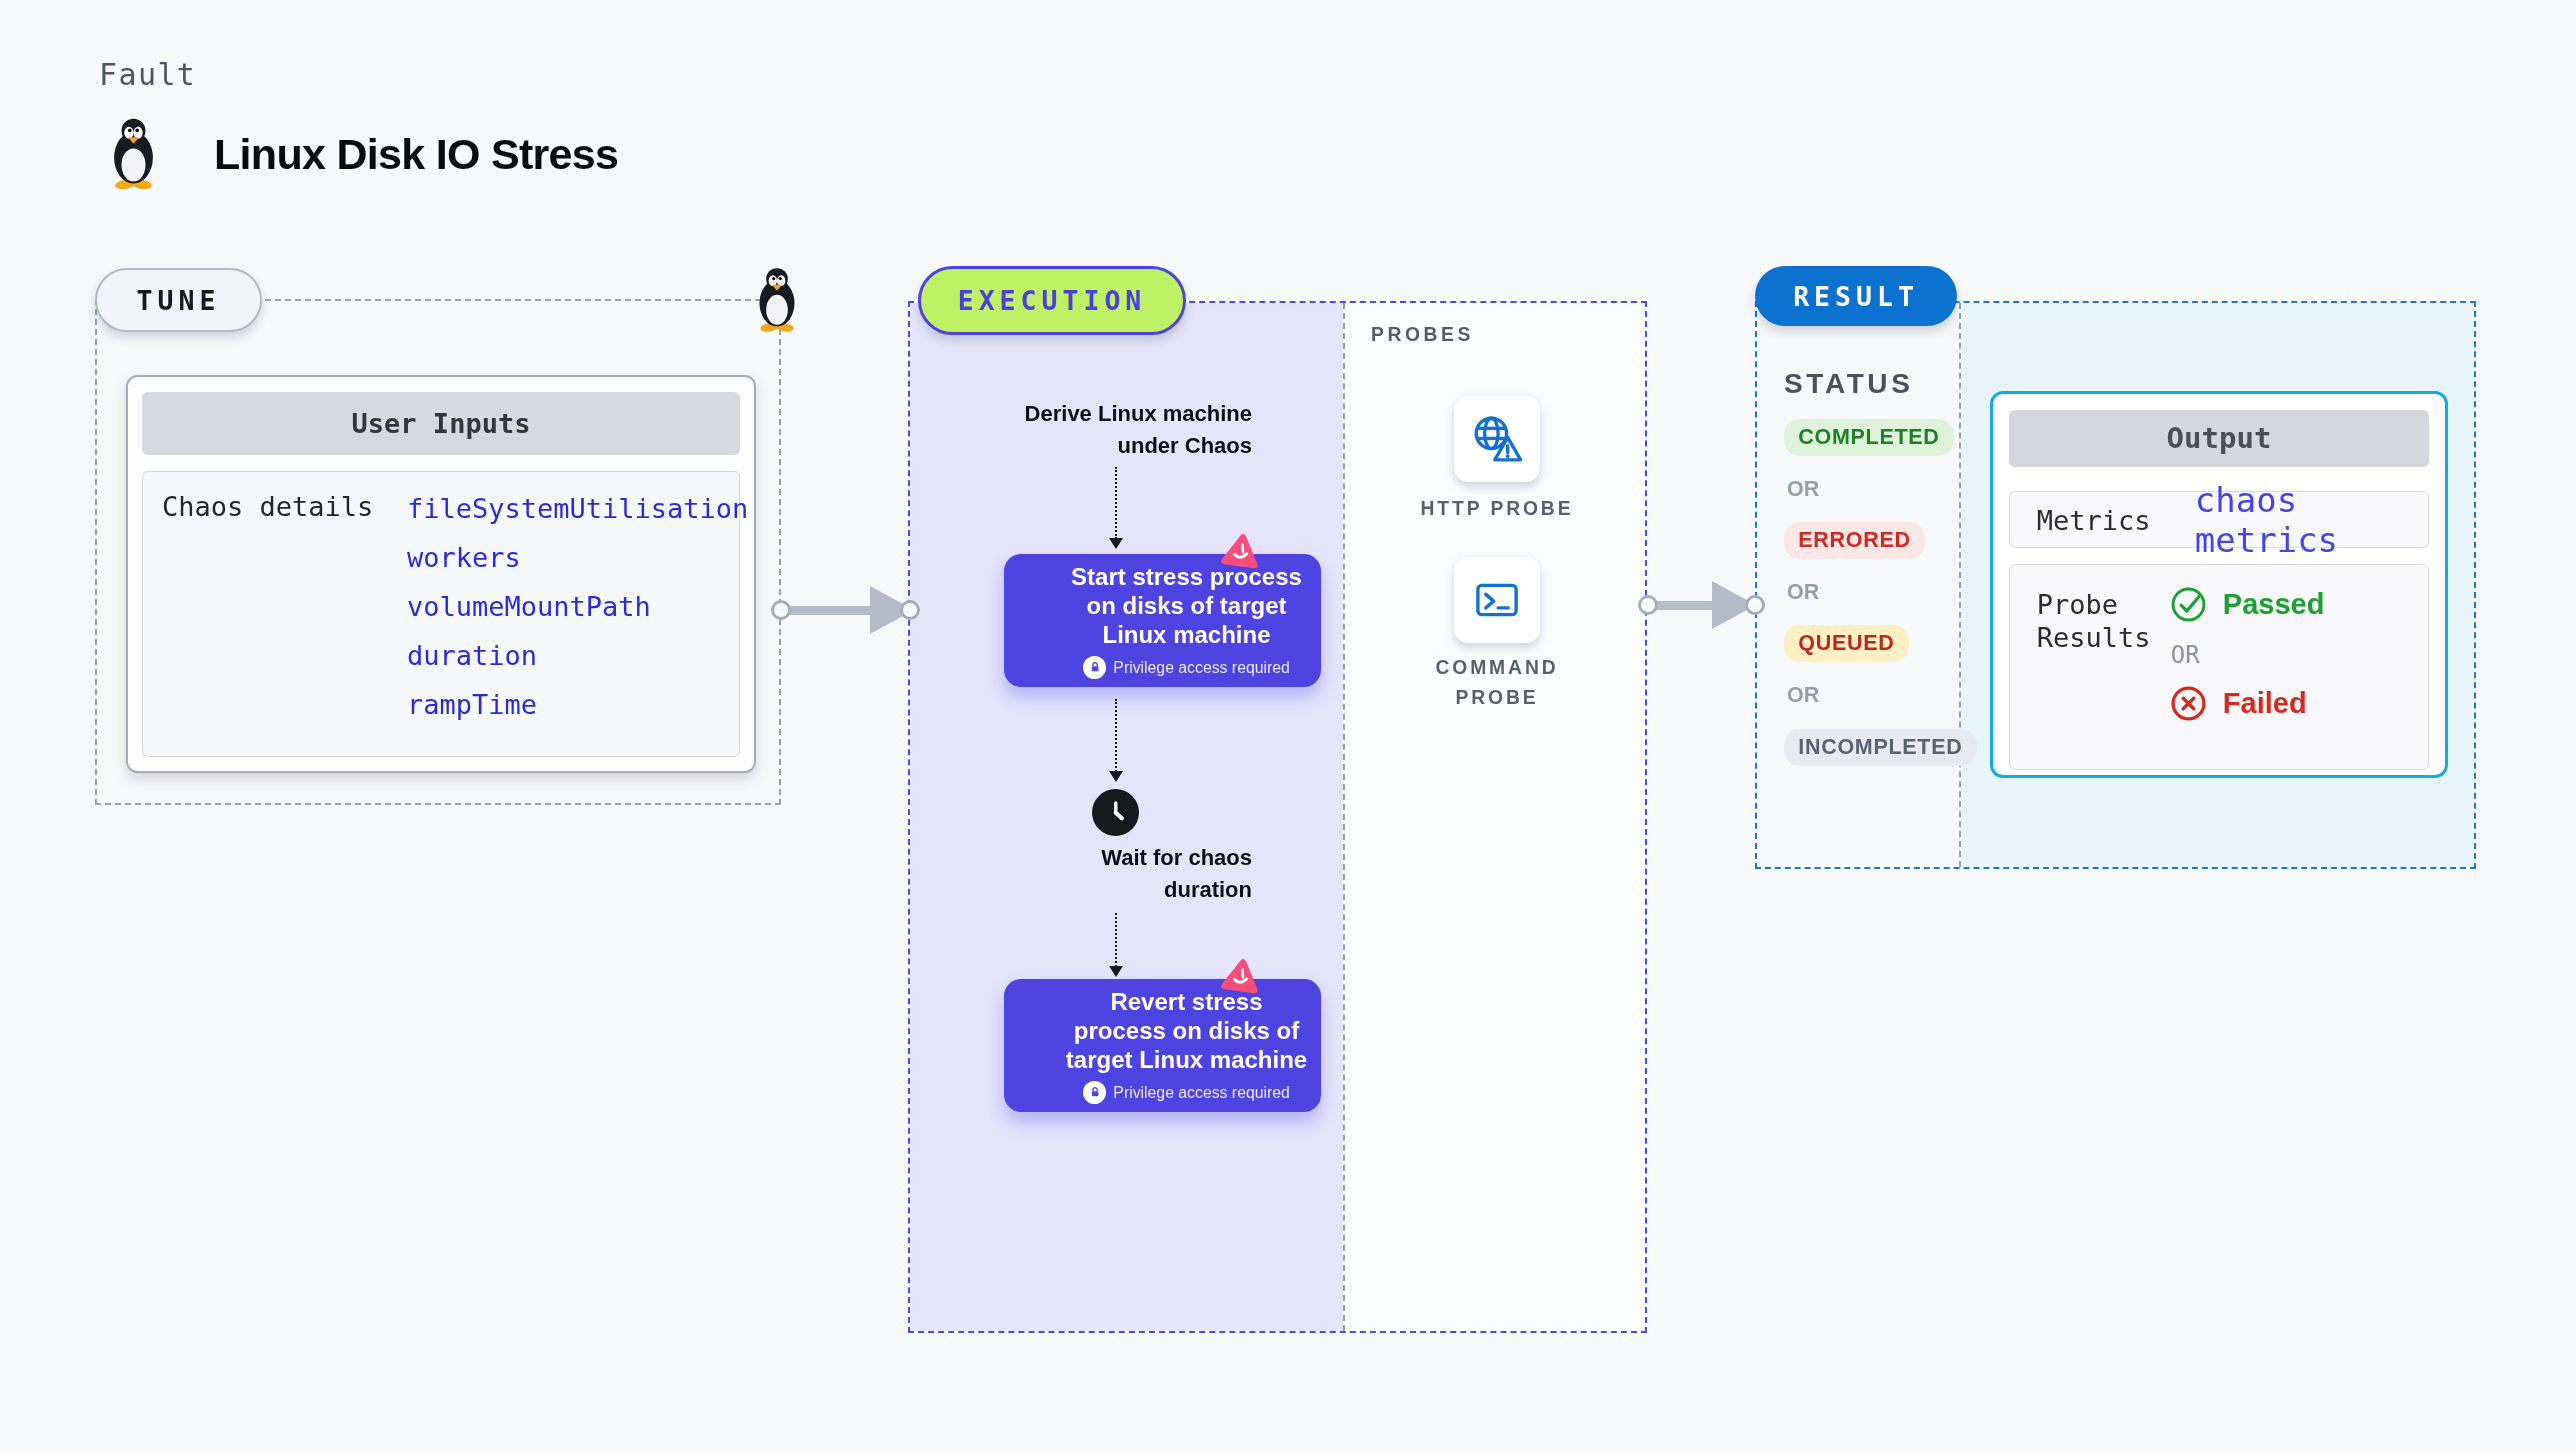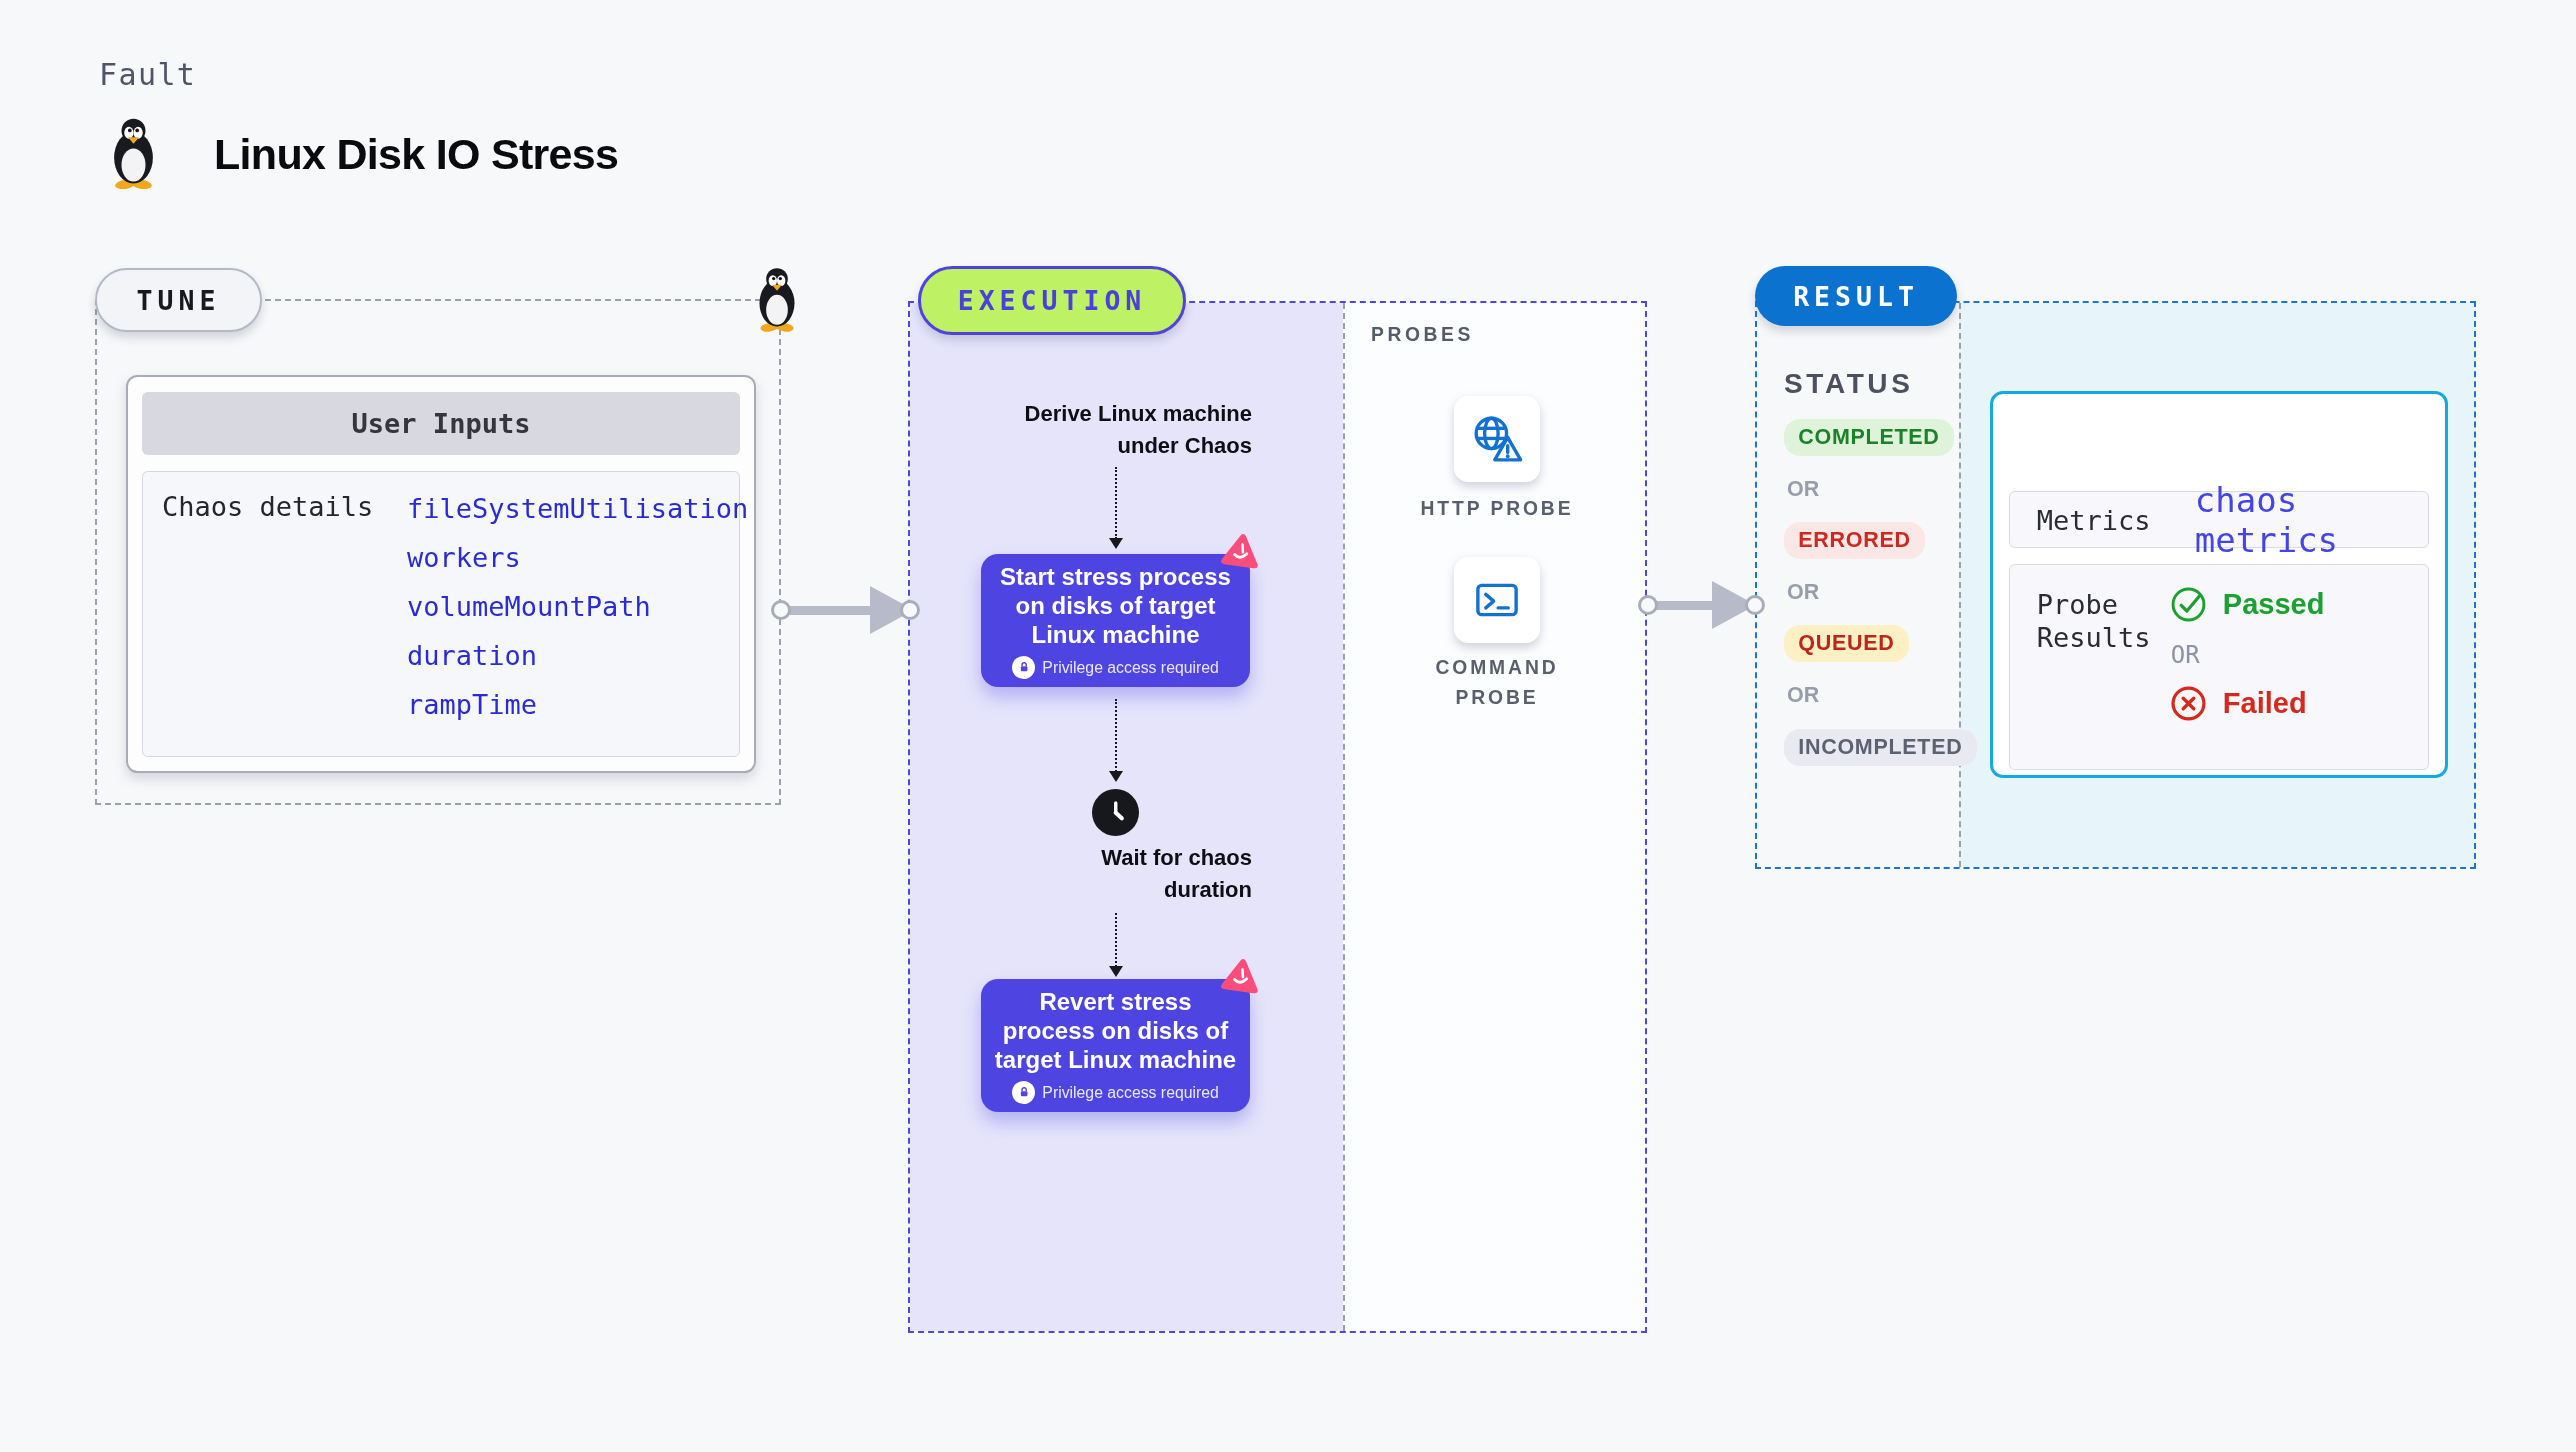--- a/index.html
+++ b/index.html
@@ -47,23 +47,23 @@
   .exec-fill{position:absolute;left:0;top:0;width:433px;height:100%;background:#e5e4fb;}
   .probes-fill{position:absolute;left:433px;top:0;right:0;height:100%;background:#fcfdff;}
   .exec-divider{position:absolute;left:433px;top:0;height:100%;width:0;border-left:2.1px dashed #99a0ad;}
   .probes-label{left:1371px;top:324px;font-size:19.3px;font-weight:bold;letter-spacing:3.6px;color:#565b69;}
   .flow-caption{width:272px;text-align:right;font-size:22px;line-height:31.5px;font-weight:bold;color:#0d0f14;}
   .cap1{left:980px;top:398px;}
   .cap2{left:980px;top:842px;}
   .dotarrow{width:0;border-left:2.9px dotted #17181c;z-index:2;}
   .dotarrow::after{content:"";position:absolute;left:-7.9px;bottom:-10px;width:0;height:0;
                    border-left:7.2px solid transparent;border-right:7.2px solid transparent;border-top:11.5px solid #17181c;}
-  .flow-node{left:981px;width:269px;height:133px;background:#4e44e1;border-radius:17px;z-index:3;
+  .flow-node{left:1004px;width:269px;height:133px;background:#4e44e1;border-radius:17px;z-index:3;
              display:flex;flex-direction:column;align-items:center;justify-content:center;
-             box-shadow:0 10px 17px rgba(78,68,225,.32);}
+             box-shadow:0 10px 17px rgba(78,68,225,.32);padding-left:48px;}
   .node1{top:554px;} .node2{top:979px;}
   .node-line{color:#ffffff;font-size:24px;line-height:29px;font-weight:bold;text-align:center;}
   .lock-row{display:flex;align-items:center;gap:7.2px;margin-top:7.2px;}
   .lock-circle{width:23px;height:23px;border-radius:50%;background:#ffffff;display:flex;align-items:center;justify-content:center;}
   .lock-text{color:#e9e8fc;font-size:15.8px;}
   .chaos-badge{width:44px;height:44px;z-index:4;transform:rotate(8deg);}
   .badge1{left:1219px;top:530px;} .badge2{left:1219px;top:955px;}
   .clock{left:1092px;top:789px;width:47px;height:47px;border-radius:50%;background:#17181c;z-index:3;
          display:flex;align-items:center;justify-content:center;}
   .probe-card{left:1454px;width:86px;height:86px;background:#ffffff;border-radius:14.3px;
@@ -270,20 +270,23 @@
 <div class="abs sans status-label">STATUS</div>
 <div class="abs status-badge b-completed">COMPLETED</div>
 <div class="abs status-or or1">OR</div>
 <div class="abs status-badge b-errored">ERRORED</div>
 <div class="abs status-or or2">OR</div>
 <div class="abs status-badge b-queued">QUEUED</div>
 <div class="abs status-or or3">OR</div>
 <div class="abs status-badge b-incompleted">INCOMPLETED</div>
 
 <div class="abs output-panel">
+  <div class="mono out-header">
+    <span>Output</span>
+  </div>
   <div class="out-row row-metrics">
     <span class="mono metrics-label">Metrics</span>
     <span class="mono metrics-value">chaos metrics</span>
   </div>
   <div class="out-row row-probe">
     <div class="mono probe-results-label">
       <div>Probe</div>
       <div>Results</div>
     </div>
     <svg class="passed-icon" viewBox="0 0 48 48">

